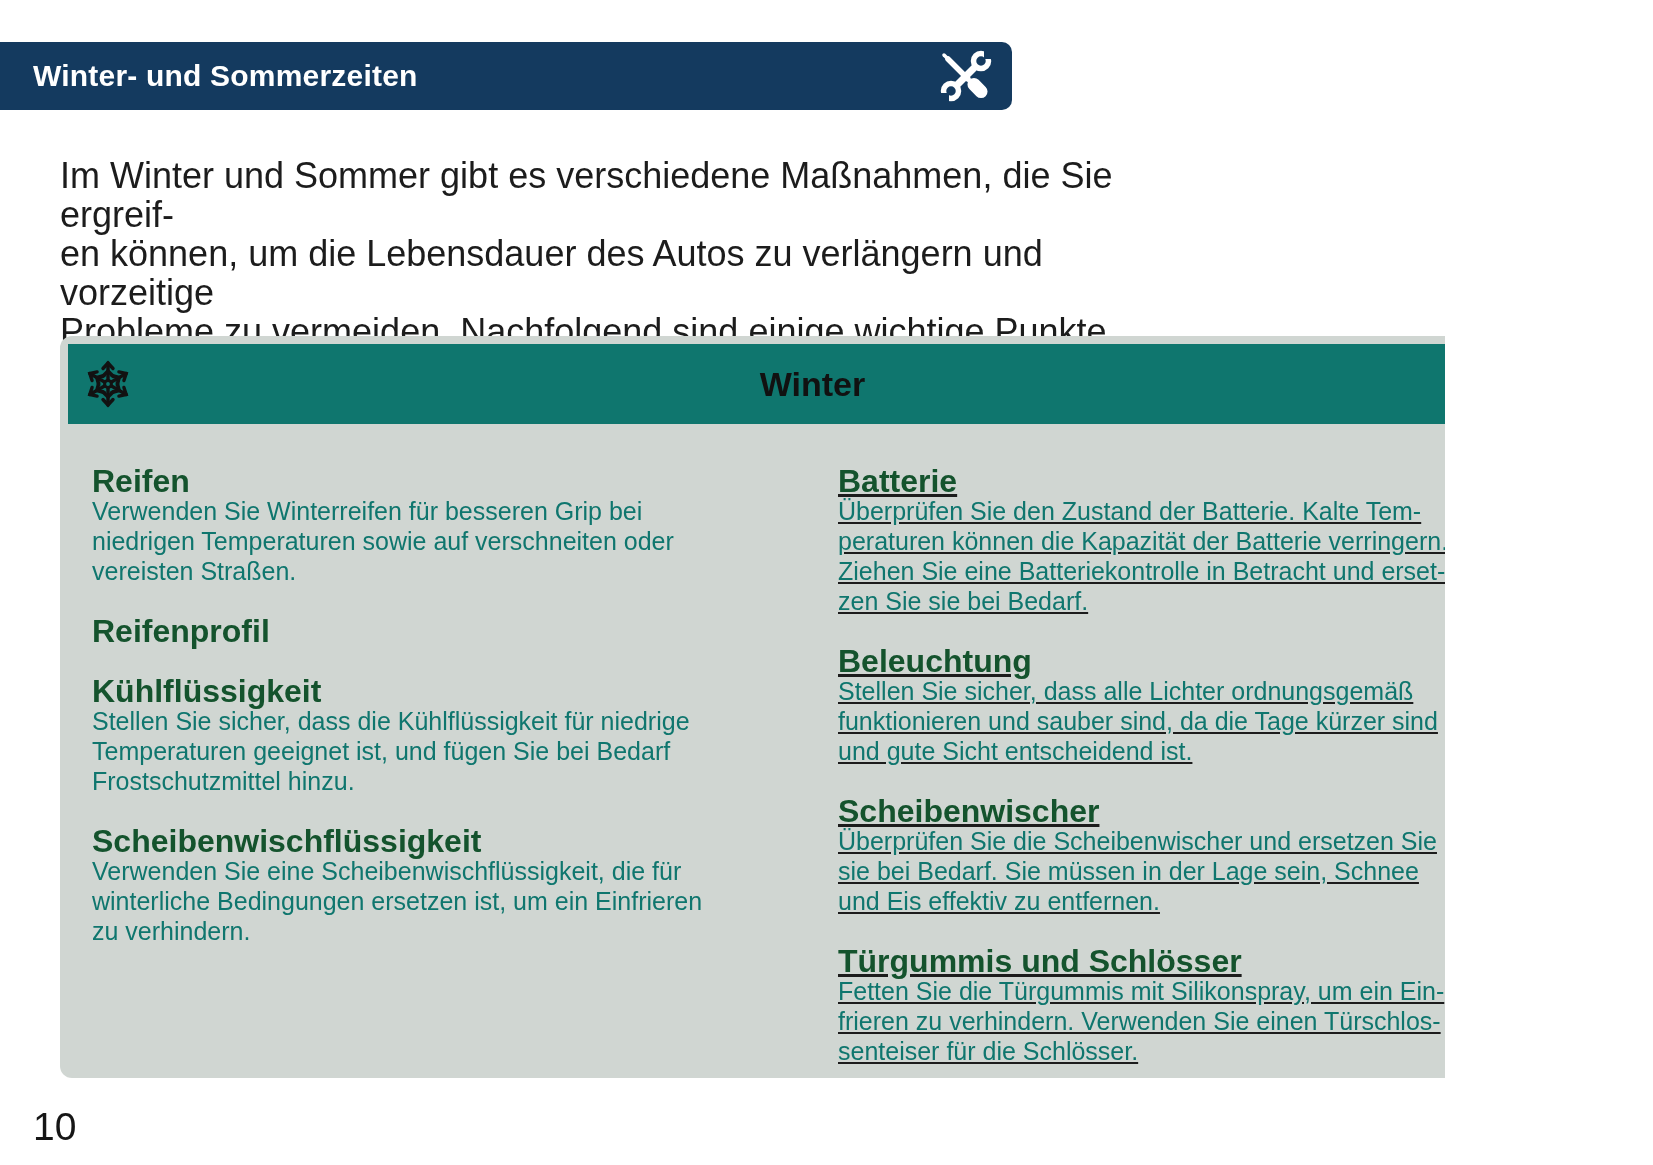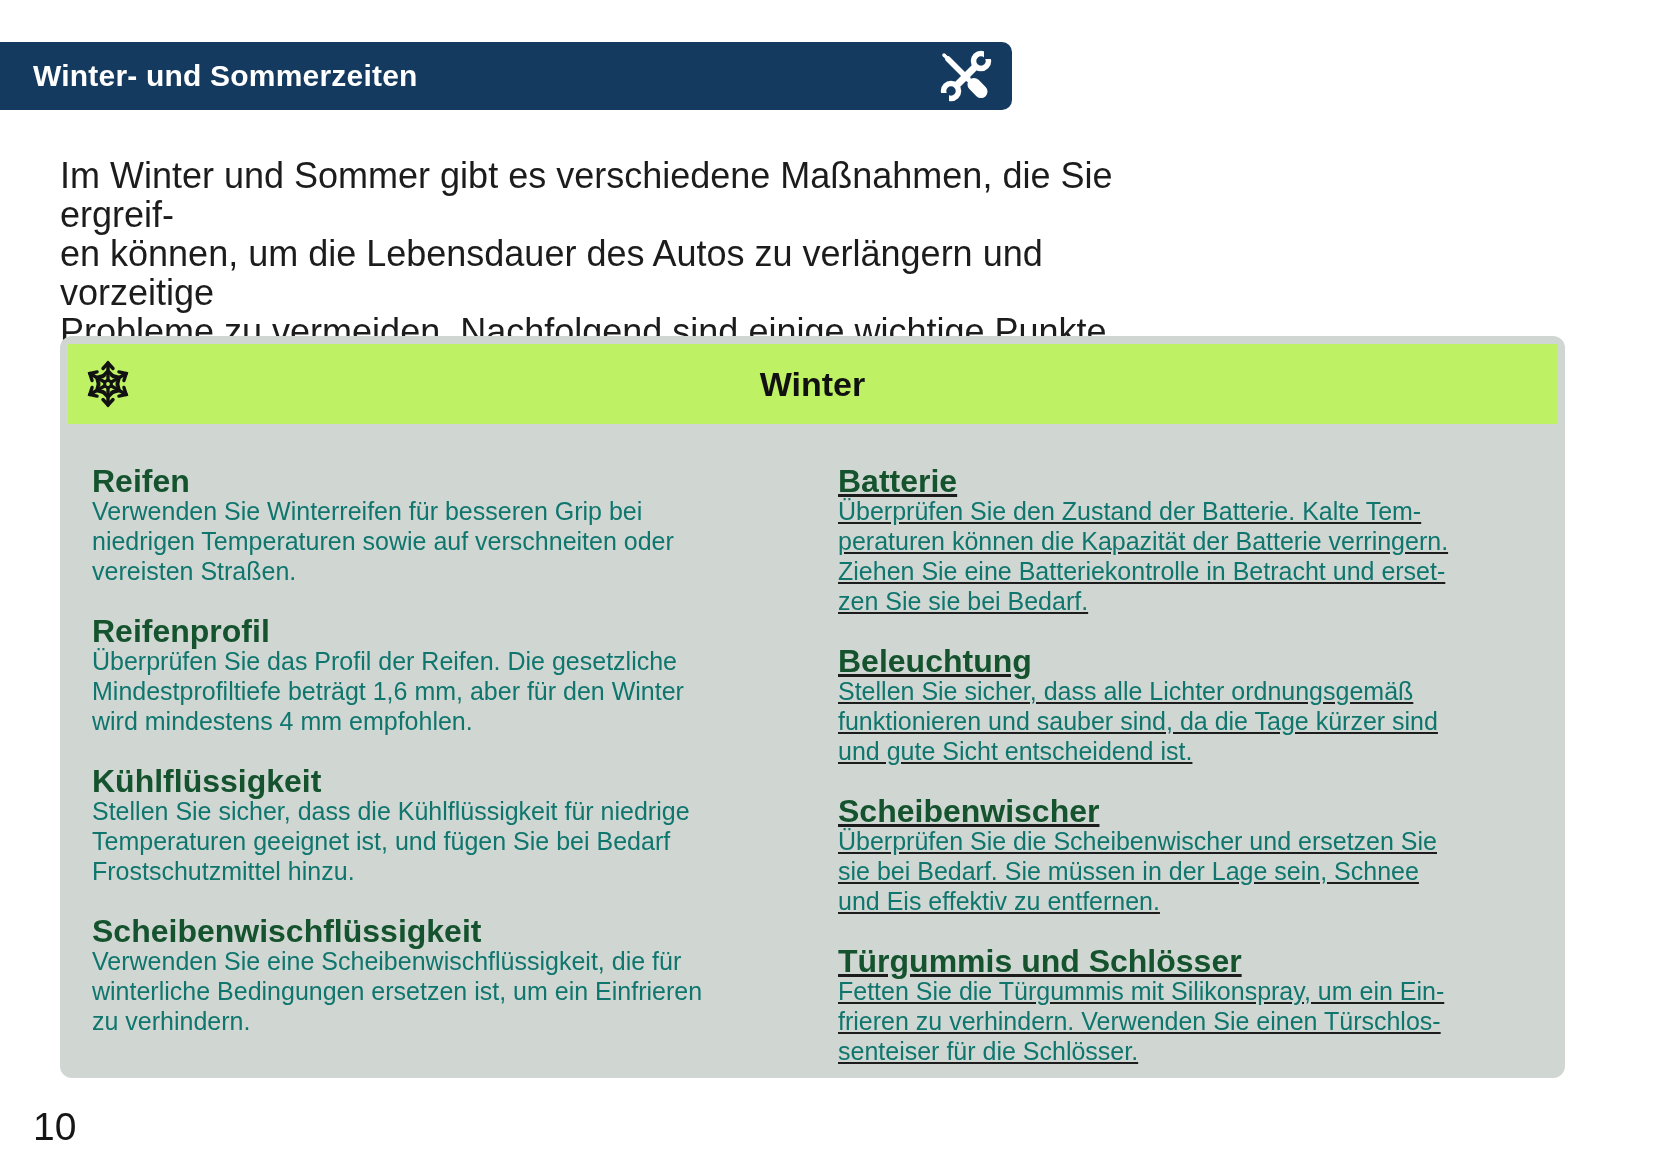--- a/index.html
+++ b/index.html
@@ -1,18 +1,18 @@
 <!DOCTYPE html>
 <html><head>
 <meta charset="utf-8">
 <style>
   html, body { margin: 0; padding: 0; background: #ffffff; }
   .page {
     position: relative;
-    width: 1653px;
+    width: 1445px;
     height: 1165px;
     background: #ffffff;
     font-family: "Liberation Sans", "DejaVu Sans", sans-serif;
     color: #1c1c1c;
     overflow: hidden;
   }
 
   
   .titlebar {
     position: absolute;
@@ -55,21 +55,21 @@
     position: absolute;
     left: 60px; top: 336px;
     width: 1505px; height: 742px;
     background: #d0d6d2;
     border-radius: 12px;
   }
   .panel-head {
     position: absolute;
     left: 8px; top: 8px; right: 8px;
     height: 80px;
-    background: #bef264;
+    background: #0f766e;
   }
   .panel-head h2 {
     position: absolute;
     left: 0; right: 0; top: 50%;
     transform: translateY(-50%);
     margin: 0;
     text-align: center;
     font-size: 34px;
     font-weight: 700;
     color: #111111;
@@ -183,23 +183,20 @@
 
     <div class="col col-left">
       <div class="sec">
         <h3>Reifen</h3>
         <p>Verwenden Sie Winterreifen für besseren Grip bei
 niedrigen Temperaturen sowie auf verschneiten oder
 vereisten Straßen.</p>
       </div>
       <div class="sec">
         <h3>Reifenprofil</h3>
-        <p>Überprüfen Sie das Profil der Reifen. Die gesetzliche
-Mindestprofiltiefe beträgt 1,6 mm, aber für den Winter
-wird mindestens 4 mm empfohlen.</p>
       </div>
       <div class="sec">
         <h3>Kühlflüssigkeit</h3>
         <p>Stellen Sie sicher, dass die Kühlflüssigkeit für niedrige
 Temperaturen geeignet ist, und fügen Sie bei Bedarf
 Frostschutzmittel hinzu.</p>
       </div>
       <div class="sec">
         <h3>Scheibenwischflüssigkeit</h3>
         <p>Verwenden Sie eine Scheibenwischflüssigkeit, die für

